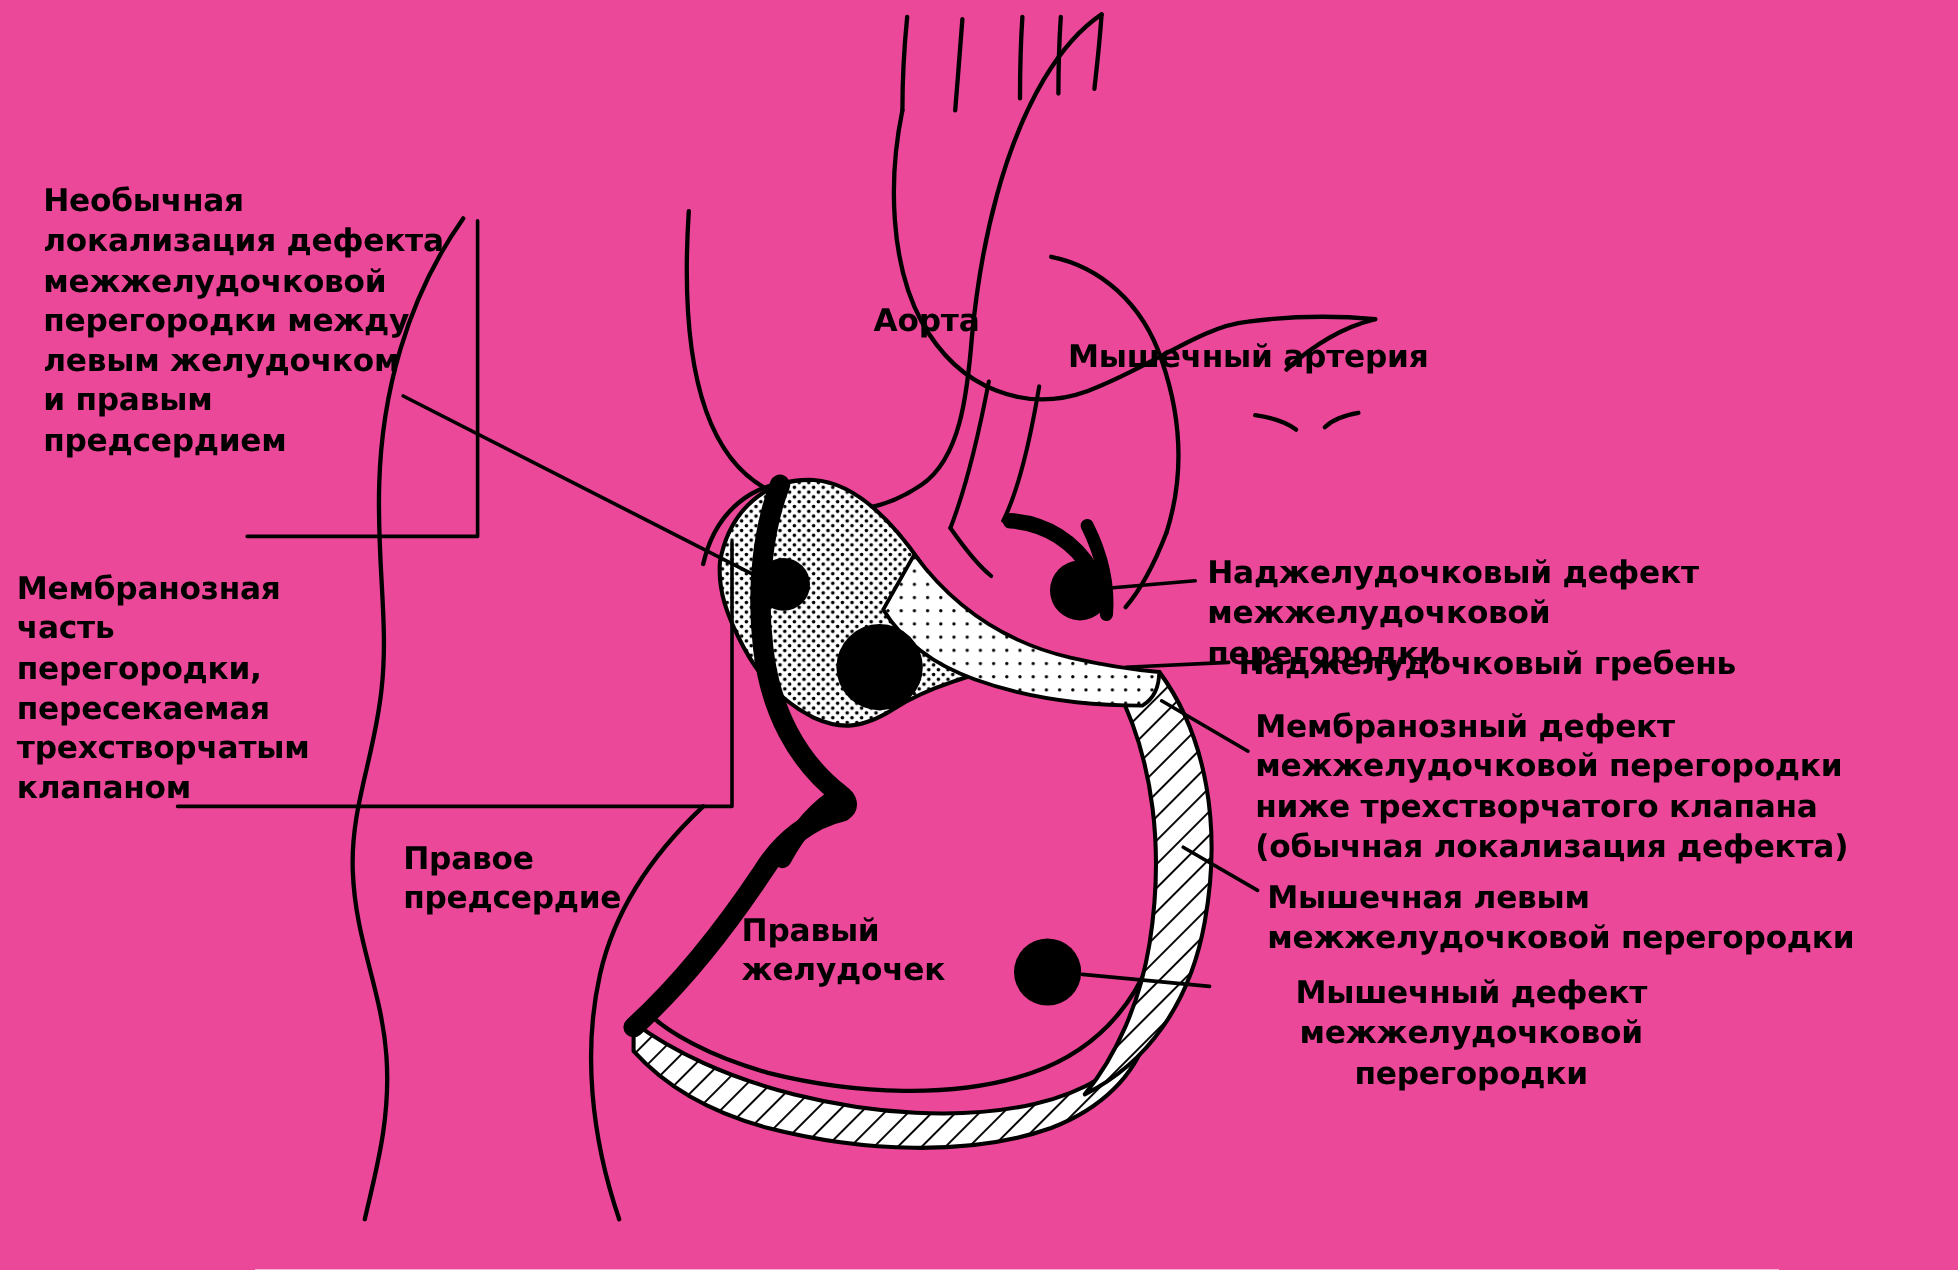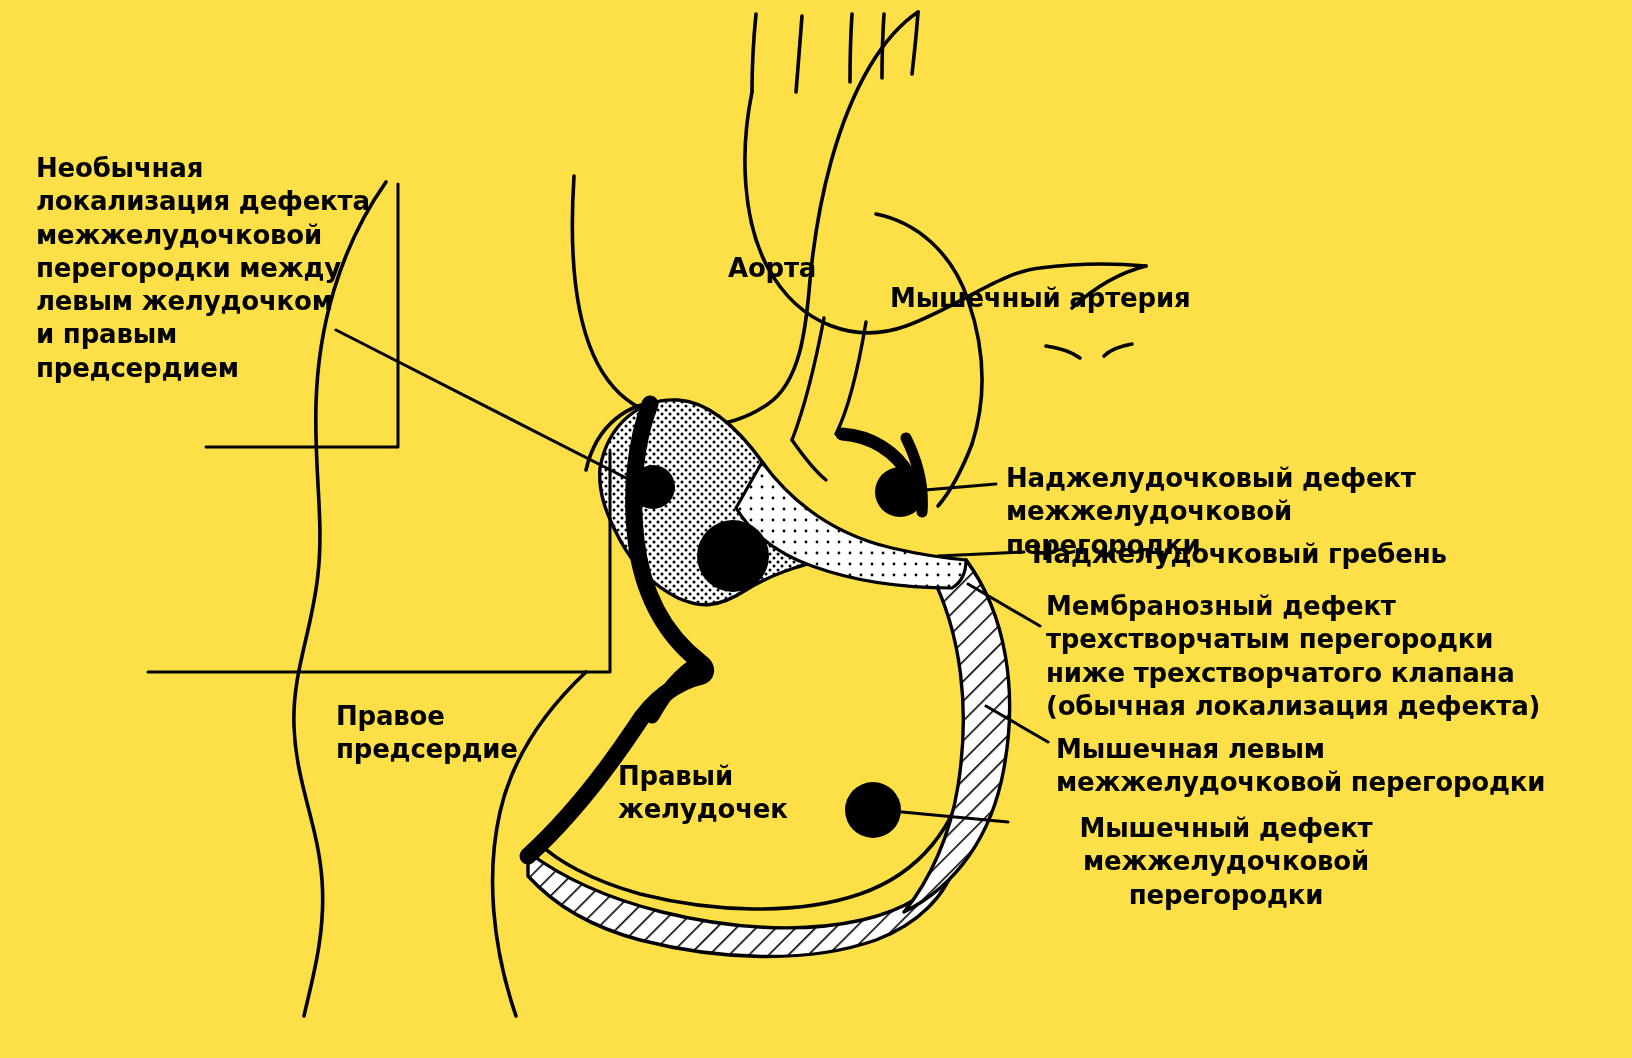--- a/index.html
+++ b/index.html
@@ -4,21 +4,21 @@
 <style>
   html, body {
     margin: 0;
     padding: 0;
     background: #ffffff;
   }
   #stage {
     position: relative;
     width: 1632px;
     height: 1058px;
-    background: #fde047;
+    background: #ec4899;
     overflow: hidden;
     font-family: "DejaVu Sans", sans-serif;
   }
   svg.art {
     position: absolute;
     left: 0;
     top: 0;
     width: 1632px;
     height: 1058px;
   }
@@ -157,31 +157,37 @@
     </g>
   </svg>
 
   <div class="lbl" id="lbl-unusual">Необычная
 локализация дефекта
 межжелудочковой
 перегородки между
 левым желудочком
 и правым
 предсердием</div>
+  <div class="lbl" id="lbl-membran">Мембранозная
+часть
+перегородки,
+пересекаемая
+трехстворчатым
+клапаном</div>
   <div class="lbl" id="lbl-rv">Правый
 желудочек</div>
   <div class="lbl" id="lbl-ra">Правое
 предсердие</div>
   <div class="lbl" id="lbl-aorta">Аорта</div>
   <div class="lbl" id="lbl-pa">Мышечный артерия</div>
   <div class="lbl" id="lbl-supracr">Наджелудочковый дефект
 межжелудочковой перегородки</div>
   <div class="lbl" id="lbl-crest">Наджелудочковый гребень</div>
   <div class="lbl" id="lbl-membdef">Мембранозный дефект
-трехстворчатым перегородки
+межжелудочковой перегородки
 ниже трехстворчатого клапана
 (обычная локализация дефекта)</div>
   <div class="lbl" id="lbl-muscpart">Мышечная левым
 межжелудочковой перегородки</div>
   <div class="lbl" id="lbl-muscdef">Мышечный дефект
 межжелудочковой
 перегородки</div>
 
 </div>
 

